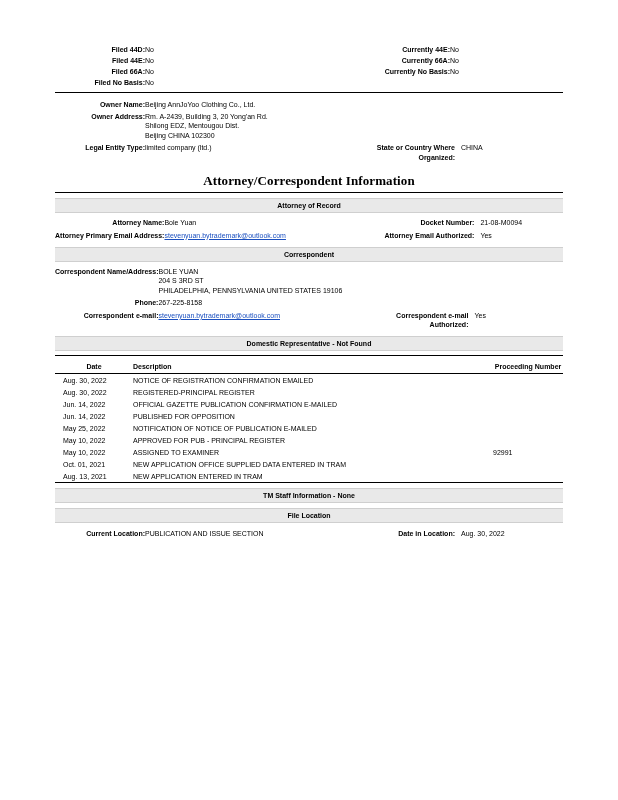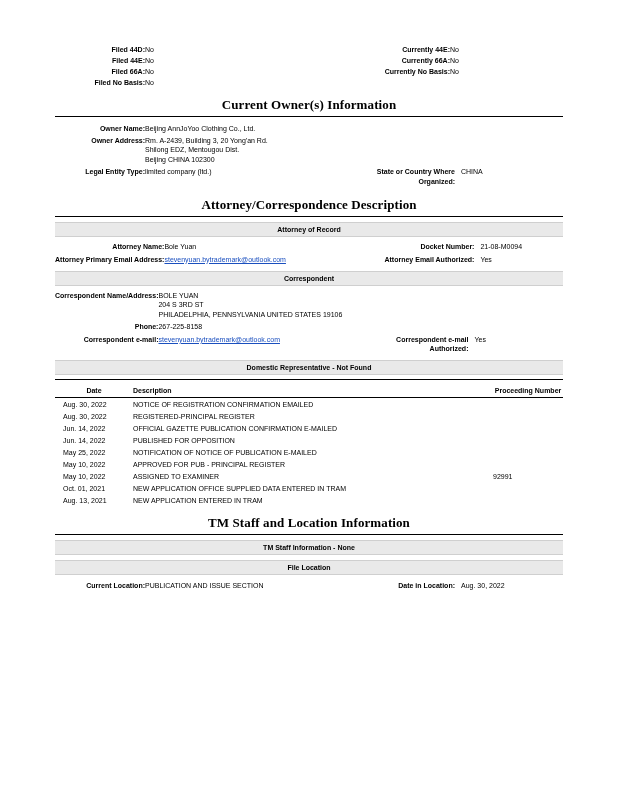--- a/index.html
+++ b/index.html
@@ -146,21 +146,20 @@
       </tr>
       <tr>
         <td class="lbl col-a-lbl">Filed No Basis:</td>
         <td class="val col-a-val">No</td>
         <td class="lbl col-b-lbl"></td>
         <td class="val col-b-val"></td>
       </tr>
     </tbody>
       </table>
 
-    <div class="section-title">Current Owner(s) Information</div>
     <hr class="rule">
     <table class="kv">
       <tbody>
           <tr>
         <td class="lbl">Owner Name:</td>
         <td class="val" colspan="3">Beijing AnnJoYoo Clothing Co., Ltd.</td>
       </tr>
       <tr>
         <td class="lbl">Owner Address:</td>
         <td class="val" colspan="3" style="white-space: pre-line;">Rm. A-2439, Building 3, 20 Yong'an Rd.
@@ -169,21 +168,21 @@
       </tr>
       <tr>
         <td class="lbl">Legal Entity Type:</td>
         <td class="val">limited company (ltd.)</td>
         <td class="lbl2">State or Country Where Organized:</td>
         <td class="val2">CHINA</td>
       </tr>
     </tbody>
       </table>
 
-    <div class="section-title">Attorney/Correspondence Description</div>
+    <div class="section-title">Attorney/Correspondent Information</div>
     <hr class="rule">
     <div class="band">Attorney of Record</div>
 
     <table class="kv">
       <tbody>
           <tr>
         <td class="lbl">Attorney Name:</td>
         <td class="val">Bole Yuan</td>
         <td class="lbl2">Docket Number:</td>
         <td class="val2">21-08-M0094</td>
@@ -277,21 +276,20 @@
           <td class="h-num"></td>
         </tr>
         <tr>
           <td class="h-date">Aug. 13, 2021</td>
           <td class="h-desc">NEW APPLICATION ENTERED IN TRAM</td>
           <td class="h-num"></td>
         </tr>
       </tbody>
     </table>
 
-    <div class="section-title">TM Staff and Location Information</div>
     <hr class="rule">
     <div class="band">TM Staff Information - None</div>
     <div class="band">File Location</div>
 
     <table class="kv">
       <tbody>
           <tr>
         <td class="lbl">Current Location:</td>
         <td class="val">PUBLICATION AND ISSUE SECTION</td>
         <td class="lbl2">Date in Location:</td>

